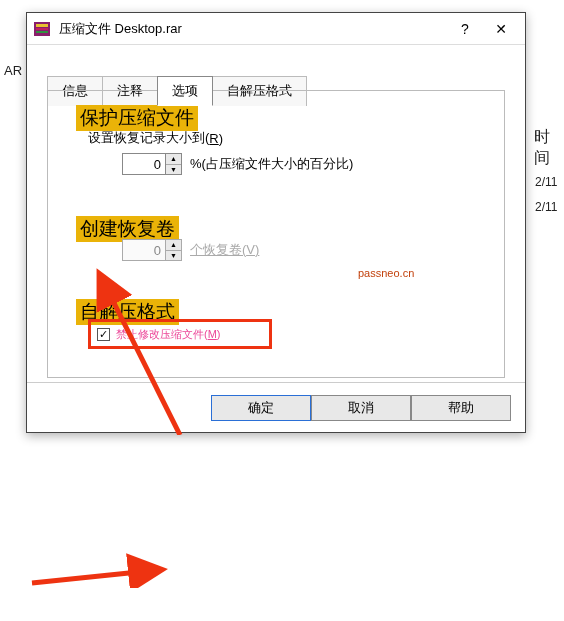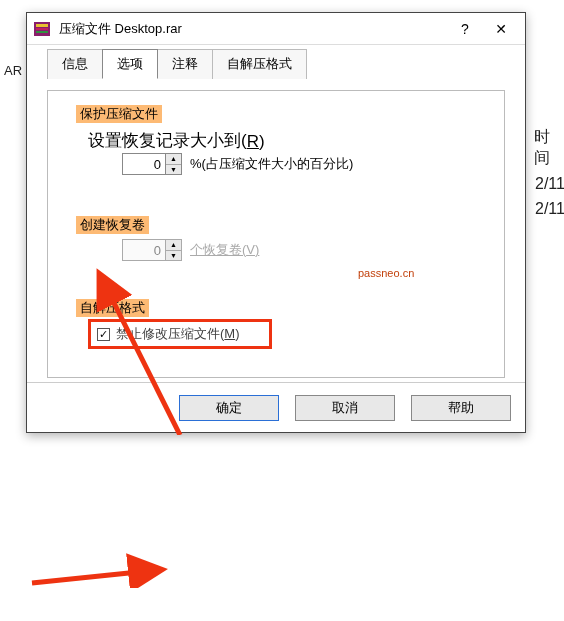--- a/index.html
+++ b/index.html
@@ -1,63 +1,63 @@
 <!DOCTYPE html>
 <html><head>
   <meta charset="utf-8">
   <style>
     * { box-sizing: border-box; margin: 0; padding: 0; font-family: "Microsoft YaHei", SimSun, sans-serif; }
     body { width: 564px; height: 621px; background: #fff; position: relative; overflow: hidden; }
     .bg-col { position: absolute; left: 0; top: 48px; font-size: 13px; color: #222; padding: 2px 4px; }
     .bg-col.ar { top: 60px; }
     .bg-col.time { left: 530px; top: 125px; font-size: 16px; background: #fff; }
-    .bg-date { position: absolute; left: 535px; font-size: 16px; color: #222; }
+    .bg-date { position: absolute; left: 535px; font-size: 12px; color: #222; }
     .bg-date.d1 { top: 175px; }
     .bg-date.d2 { top: 200px; }
 
     .dlg { position: absolute; left: 26px; top: 12px; width: 500px; height: 421px; background: #fff; border: 1px solid #444; box-shadow: 0 3px 10px rgba(0,0,0,.3); }
     .titlebar { height: 32px; display: flex; align-items: center; padding: 0 6px; border-bottom: 1px solid #ddd; }
     .title-icon { width: 18px; height: 18px; margin-right: 8px; display: inline-block; }
     .title-icon svg { width: 18px; height: 18px; display: block; }
     .title-text { font-size: 13px; color: #000; flex: 1; }
     .help-btn { width: 36px; text-align: center; font-size: 14px; color: #000; cursor: pointer; }
     .close-btn { width: 36px; text-align: center; font-size: 14px; color: #000; cursor: pointer; }
 
-    .tabs { position: absolute; top: 36px; left: 20px; display: flex; font-size: 13px; }
+    .tabs { position: absolute; top: 63px; left: 20px; display: flex; font-size: 13px; }
     .tab { padding: 5px 14px; border: 1px solid #999; border-bottom: none; background: #fff; margin-right: -1px; color: #000; cursor: pointer; }
     .tab.inactive { border-top: 1px solid #bbb; border-left: 1px solid #bbb; border-right: 1px solid #bbb; background: #f7f7f7; }
     .tab.active { background: #fff; position: relative; z-index: 2; border: 1px solid #888; border-bottom: 1px solid #fff; }
     .panel { position: absolute; top: 77px; left: 20px; right: 20px; bottom: 54px; border: 1px solid #bbb; }
 
-    .group-title { position: absolute; font-size: 13px; color: #000; background: #fdba74; padding: 0 4px; }
+    .group-title { position: absolute; font-size: 19px; color: #000; background: #eab308; padding: 0 4px; }
     .g1 { left: 28px; top: 14px; }
     .g2 { left: 28px; top: 125px; }
     .g3 { left: 28px; top: 208px; }
-    .field-row { position: absolute; font-size: 17px; color: #000; display: flex; align-items: flex-end; }
+    .field-row { position: absolute; font-size: 13px; color: #000; display: flex; align-items: center; }
     .row-rec { left: 40px; top: 38px; }
     .mn { text-decoration: underline; }
     .spin { position: absolute; left: 74px; top: 62px; display: flex; align-items: center; }
     .spin input { width: 44px; height: 22px; text-align: right; padding-right: 4px; border: 1px solid #888; font-size: 13px; }
     .spin-ctrl { width: 16px; height: 22px; border: 1px solid #888; border-left: none; display: flex; flex-direction: column; background: #e9e9e9; }
     .spin-ctrl div { flex: 1; text-align: center; font-size: 7px; line-height: 10px; border-bottom: 1px solid #aaa; cursor: pointer; }
     .spin-ctrl div:last-child { border-bottom: none; }
     .spin-label { margin-left: 8px; font-size: 13px; color: #000; }
 
     .spin2 { position: absolute; left: 74px; top: 148px; display: flex; align-items: center; }
     .spin2 input { width: 44px; height: 22px; text-align: right; padding-right: 4px; border: 1px solid #aaa; font-size: 13px; color: #888; background: #fafafa; }
     .spin2 .spin-ctrl { border-color: #aaa; }
     .spin2 .spin-label { color: #aaa; text-decoration: underline; }
 
     .watermark { position: absolute; left: 310px; top: 176px; font-size: 11px; color: #c2410c; }
 
     .lock-box { position: absolute; left: 40px; top: 228px; width: 184px; height: 30px; border: 3px solid #e31; display: flex; align-items: center; padding-left: 6px; }
     .chk { width: 13px; height: 13px; border: 1px solid #555; display: inline-flex; align-items: center; justify-content: center; font-size: 11px; margin-right: 6px; background: #fff; color: #000; }
-    .lock-label { font-size: 13px; color: #404040; }
+    .lock-label { font-size: 11px; color: #ec4899; }
 
-    .btnbar { position: absolute; left: 0; right: 0; bottom: 0; height: 50px; border-top: 1px solid #ccc; display: flex; justify-content: flex-end; align-items: center; padding: 0 14px; gap: 16px; }
+    .btnbar { position: absolute; left: 0; right: 0; bottom: 0; height: 50px; border-top: 1px solid #ccc; display: flex; justify-content: flex-end; align-items: center; padding: 0 14px; gap: 0; }
     .btn { width: 100px; height: 26px; font-size: 13px; border: 1px solid #888; background: #e8e8e8; color: #000; text-align: center; line-height: 24px; cursor: pointer; }
     .btn.primary { border: 1px solid #2a6fd6; background: #e8e8e8; }
 
     .arrow1 { position: absolute; left: 90px; top: 265px; width: 100px; height: 170px; pointer-events: none; }
     .arrow2 { position: absolute; left: 28px; top: 548px; width: 140px; height: 40px; pointer-events: none; }
   </style>
 </head>
 <body>
 
 <div class="bg-col ar">AR 压</div>
@@ -75,22 +75,22 @@
           <rect x="3" y="11" width="12" height="2" fill="#309040"></rect>
         </svg>
     </span>
     <span class="title-text">压缩文件 Desktop.rar</span>
     <span class="help-btn">?</span>
     <span class="close-btn">✕</span>
   </div>
 
   <div class="tabs">
     <div class="tab inactive">信息</div>
+    <div class="tab inactive">注释</div>
     <div class="tab active">选项</div>
-    <div class="tab inactive">注释</div>
     <div class="tab inactive">自解压格式</div>
   </div>
 
   <div class="panel">
 
     <div class="group-title g1">保护压缩文件</div>
     <div class="field-row row-rec">
       <span>设置恢复记录大小到(</span>
         <span class="mn">R</span>
         <span>)</span>

